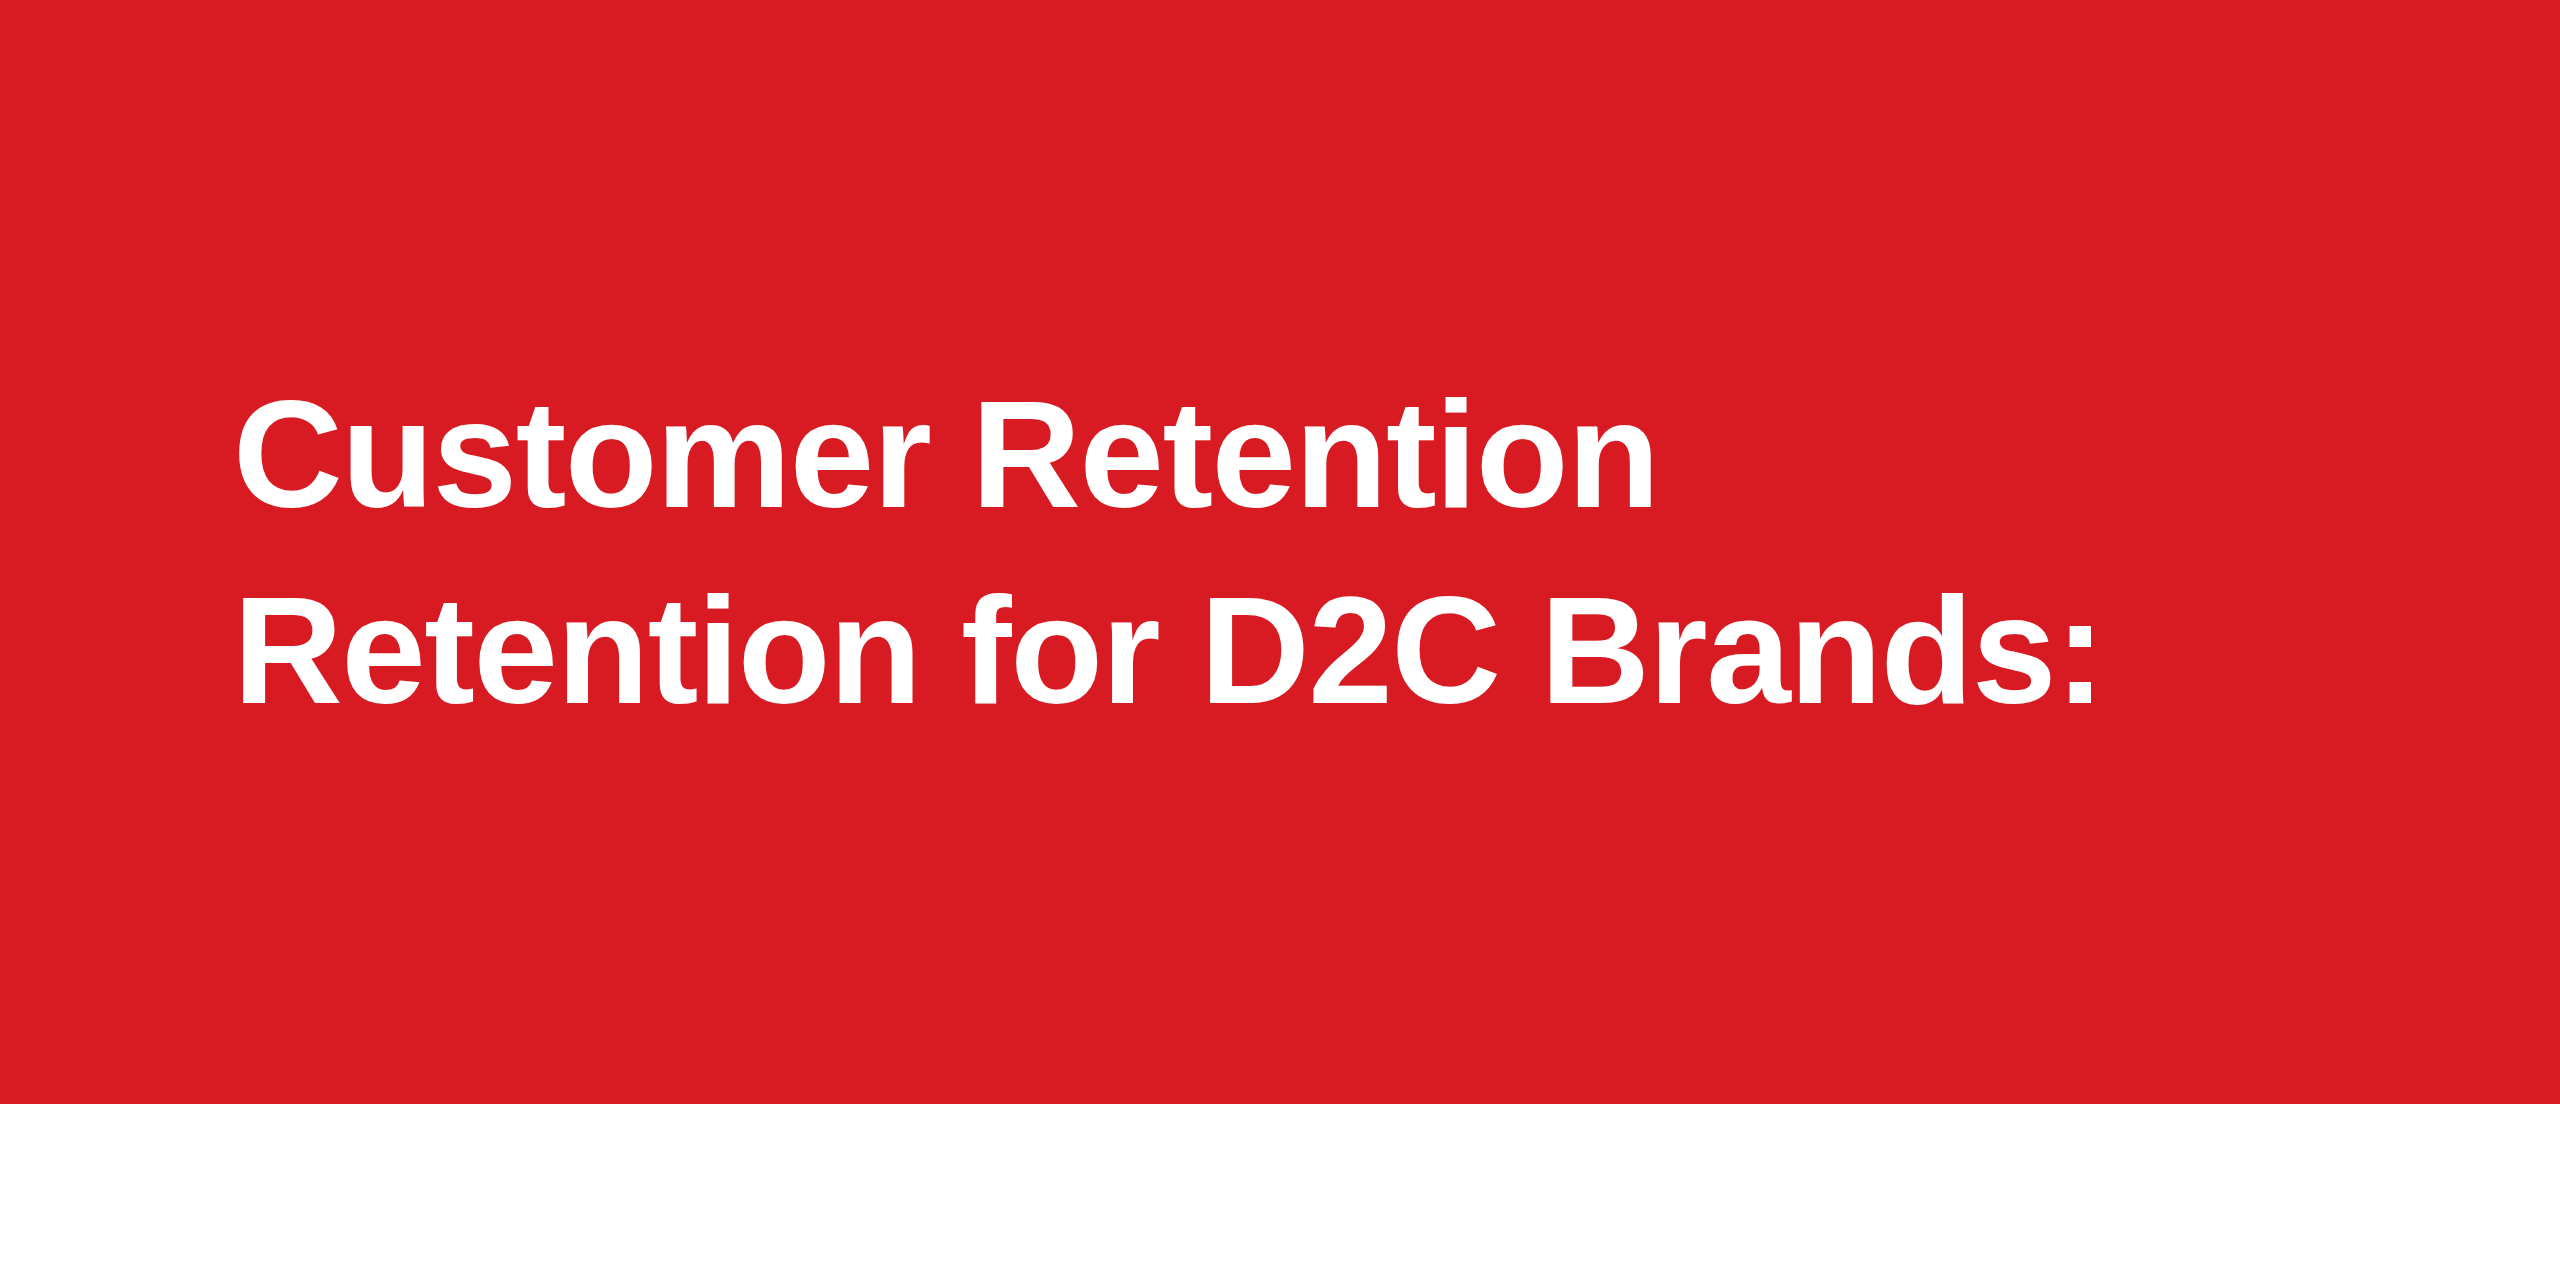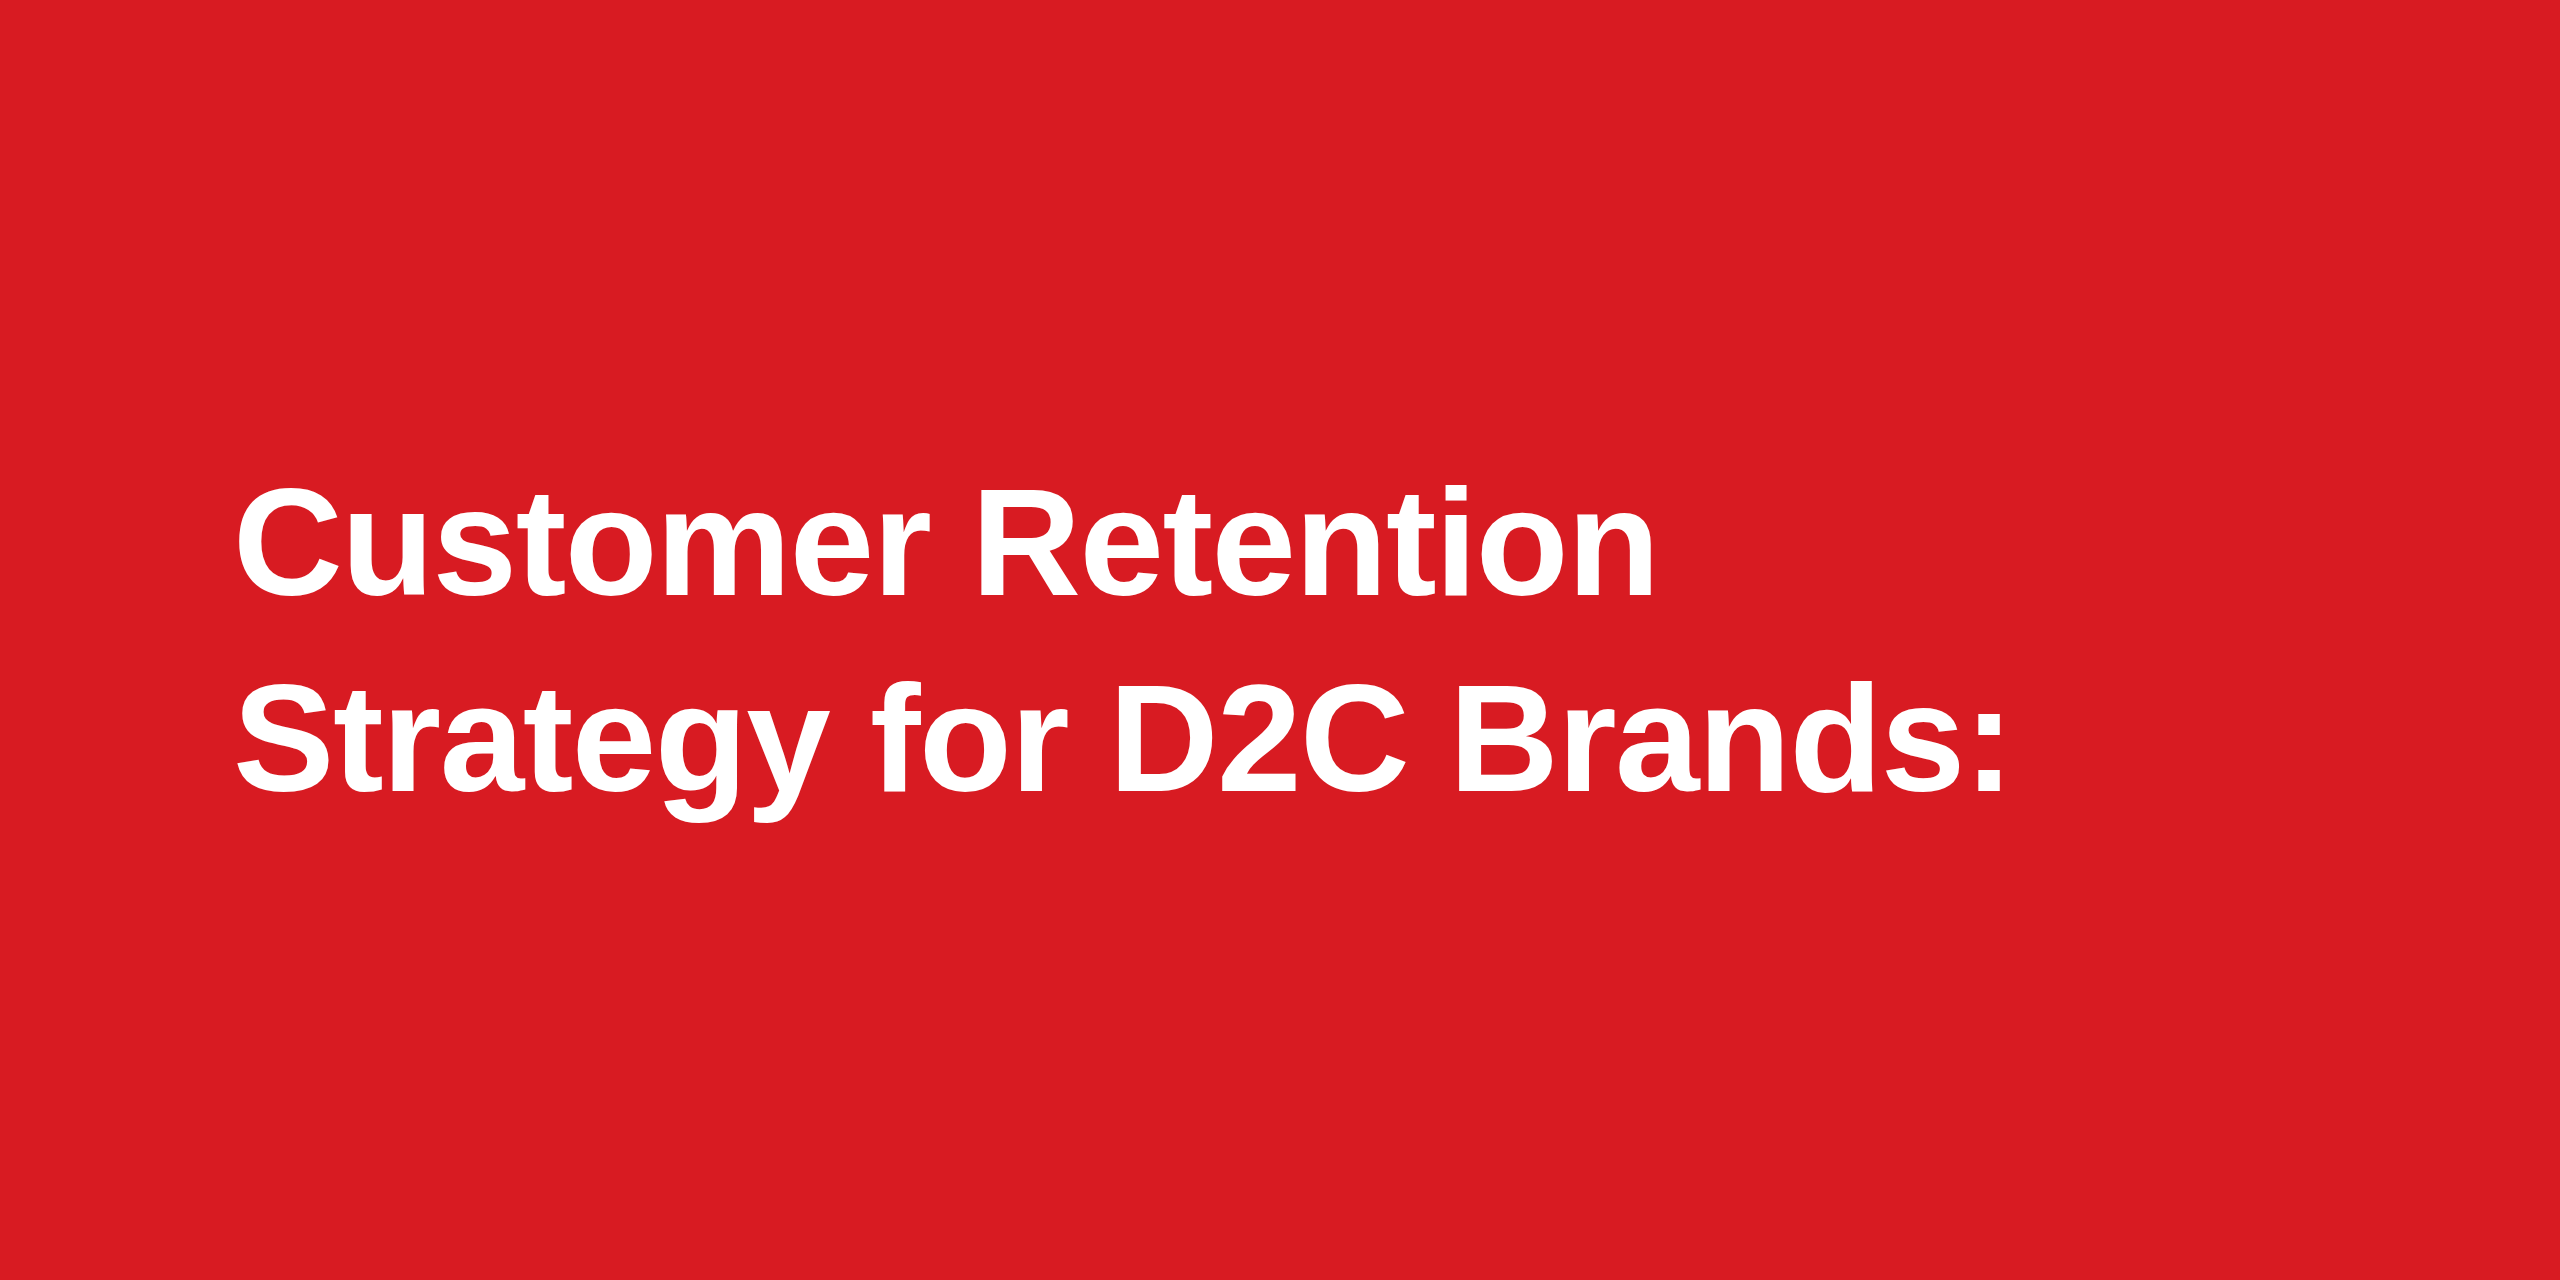--- a/index.html
+++ b/index.html
@@ -13,21 +13,21 @@
     height: 1280px;
     overflow: hidden;
     font-family: "Liberation Sans", sans-serif;
     background: #ffffff;
   }
 
   .banner {
     position: relative;
     box-sizing: border-box;
     width: 2560px;
-    height: 1280px;
+    height: 1104px;
     background-color: #D81B22;
     display: flex;
     flex-direction: column;
     justify-content: center;
     align-items: flex-start;
     padding: 0 0 0 233px;
   }
 
   .headline {
     margin: 0;
@@ -48,16 +48,16 @@
     white-space: nowrap;
   }
 </style>
 </head>
 <body>
 
 <div class="banner" style="background-color: rgb(216, 27, 34);">
 
   <h1 class="headline" style="color: rgb(255, 255, 255);">
     <span class="line">Customer Retention</span>
-    <span class="line">Strategy for D2C Brands:</span>
+    <span class="line">Retention for D2C Brands:</span>
   </h1>
 
 </div>
 
 </body></html>

